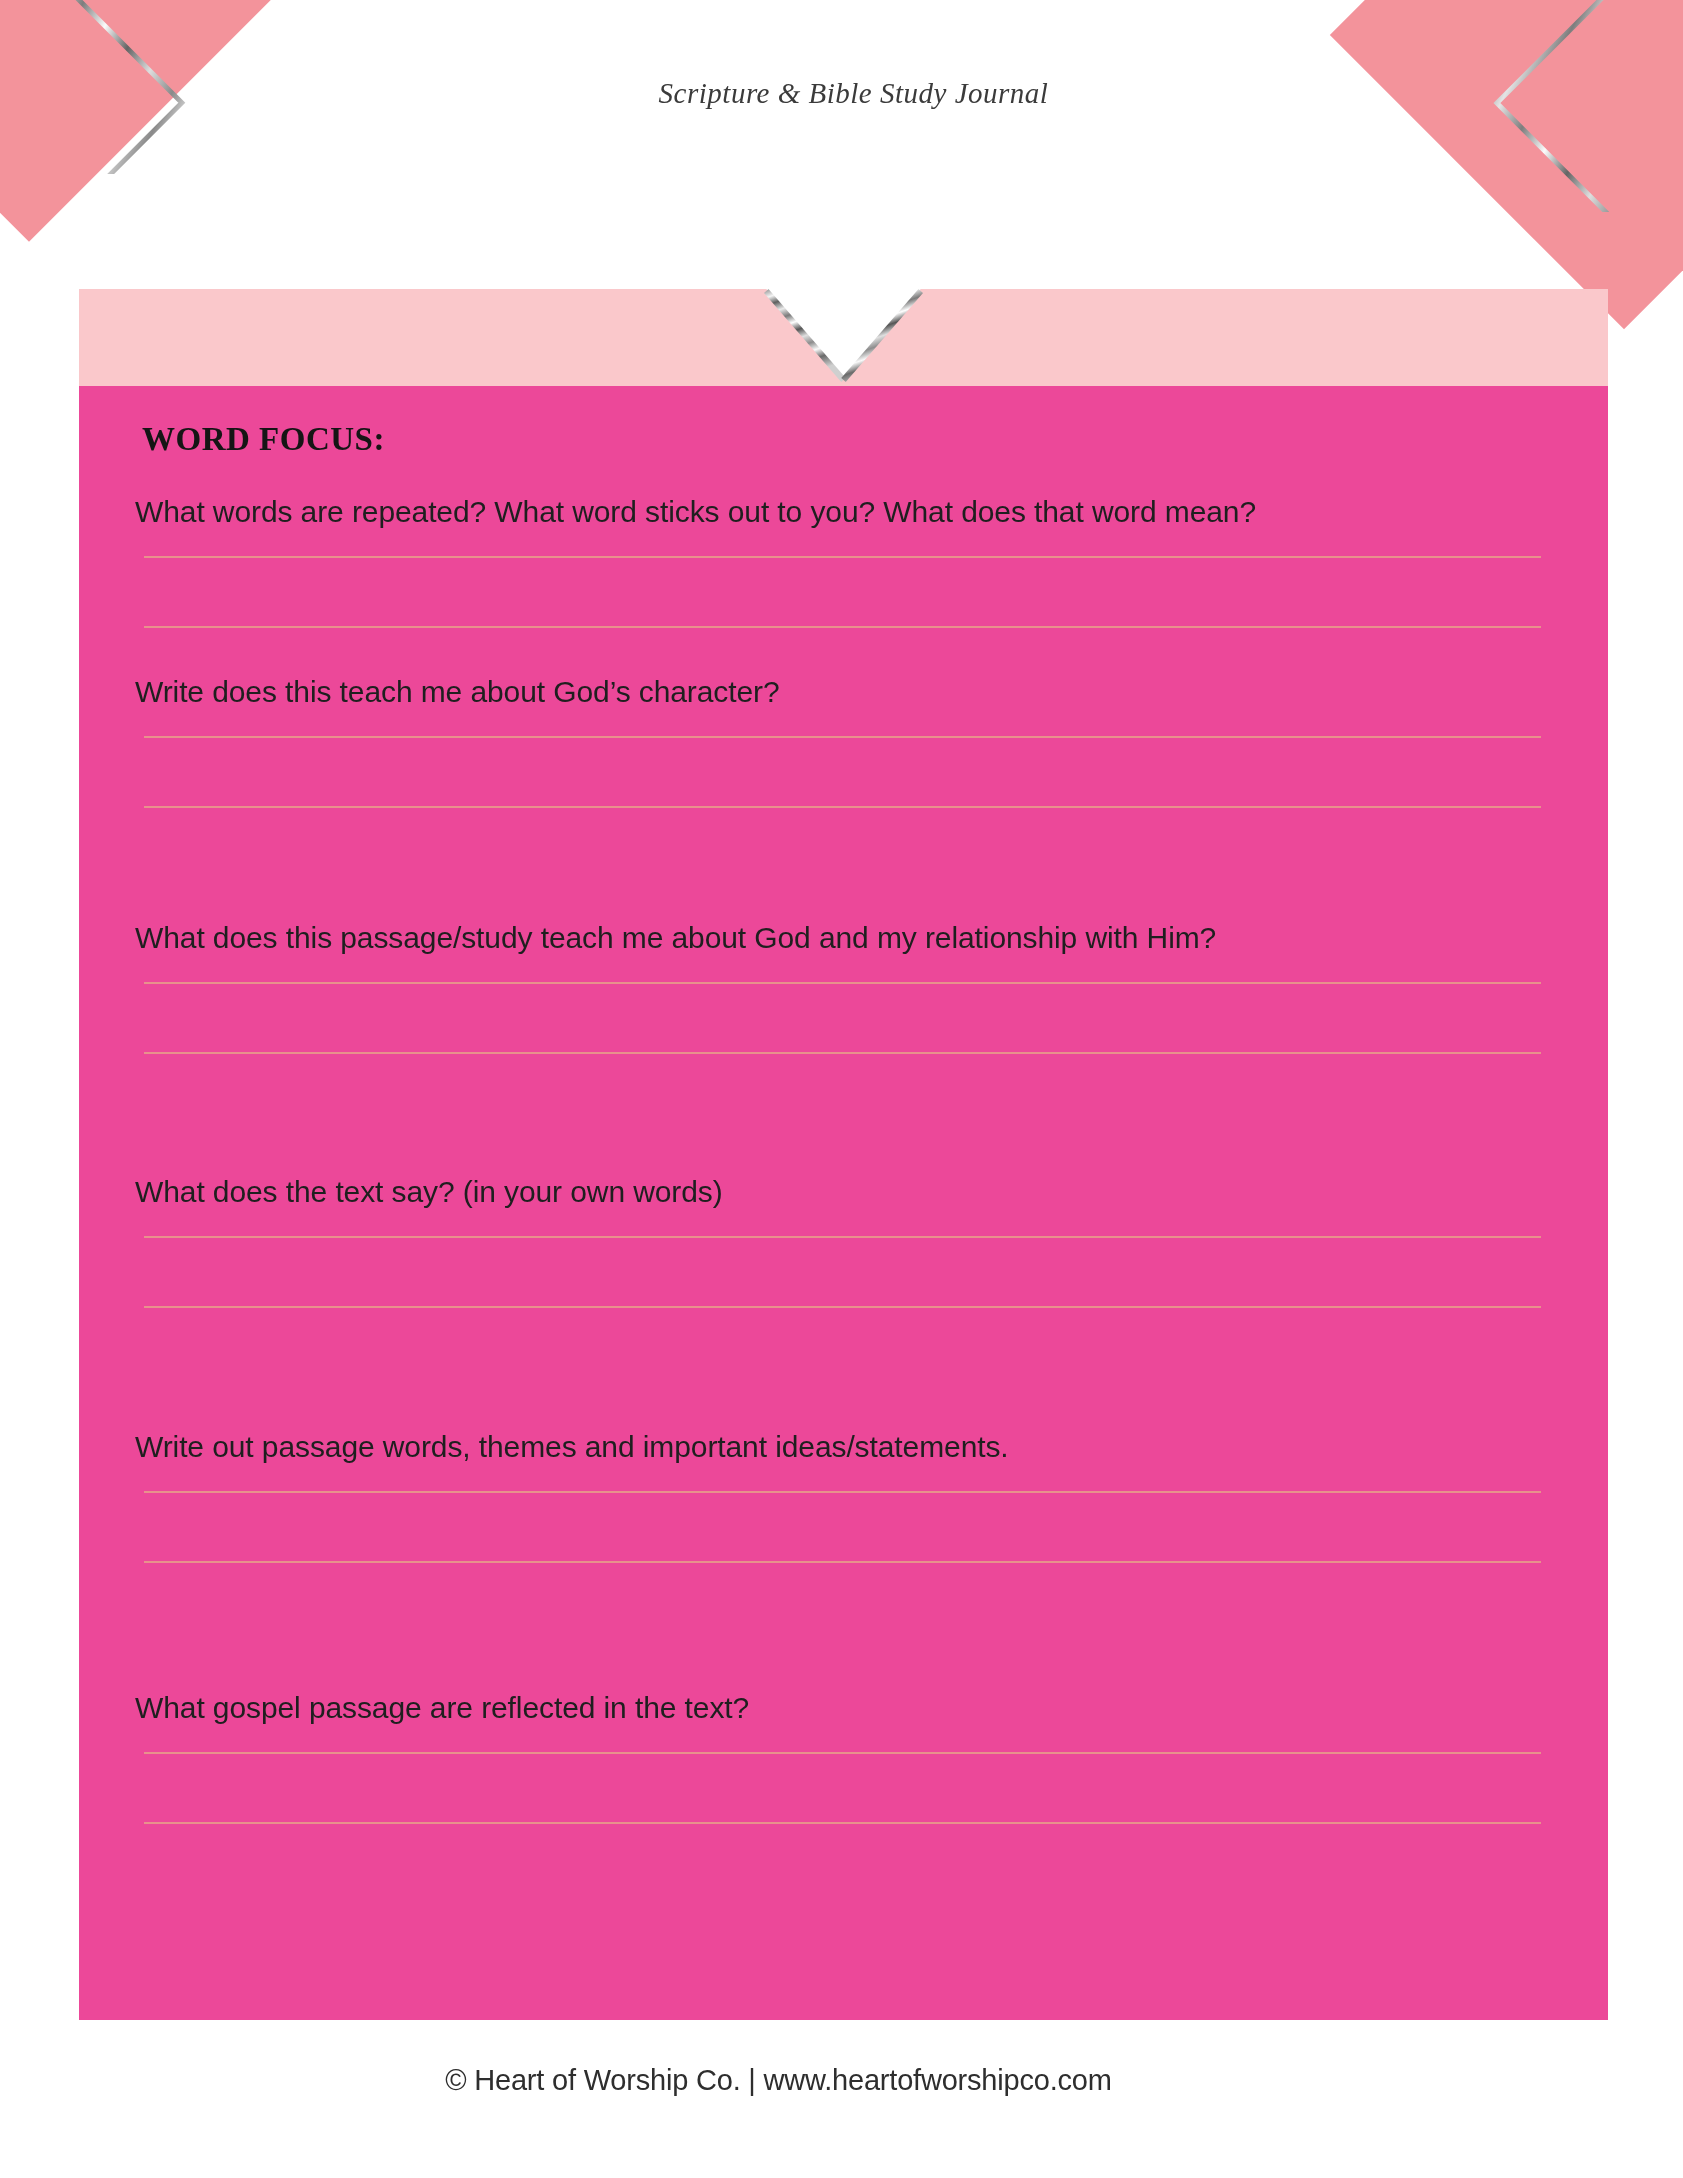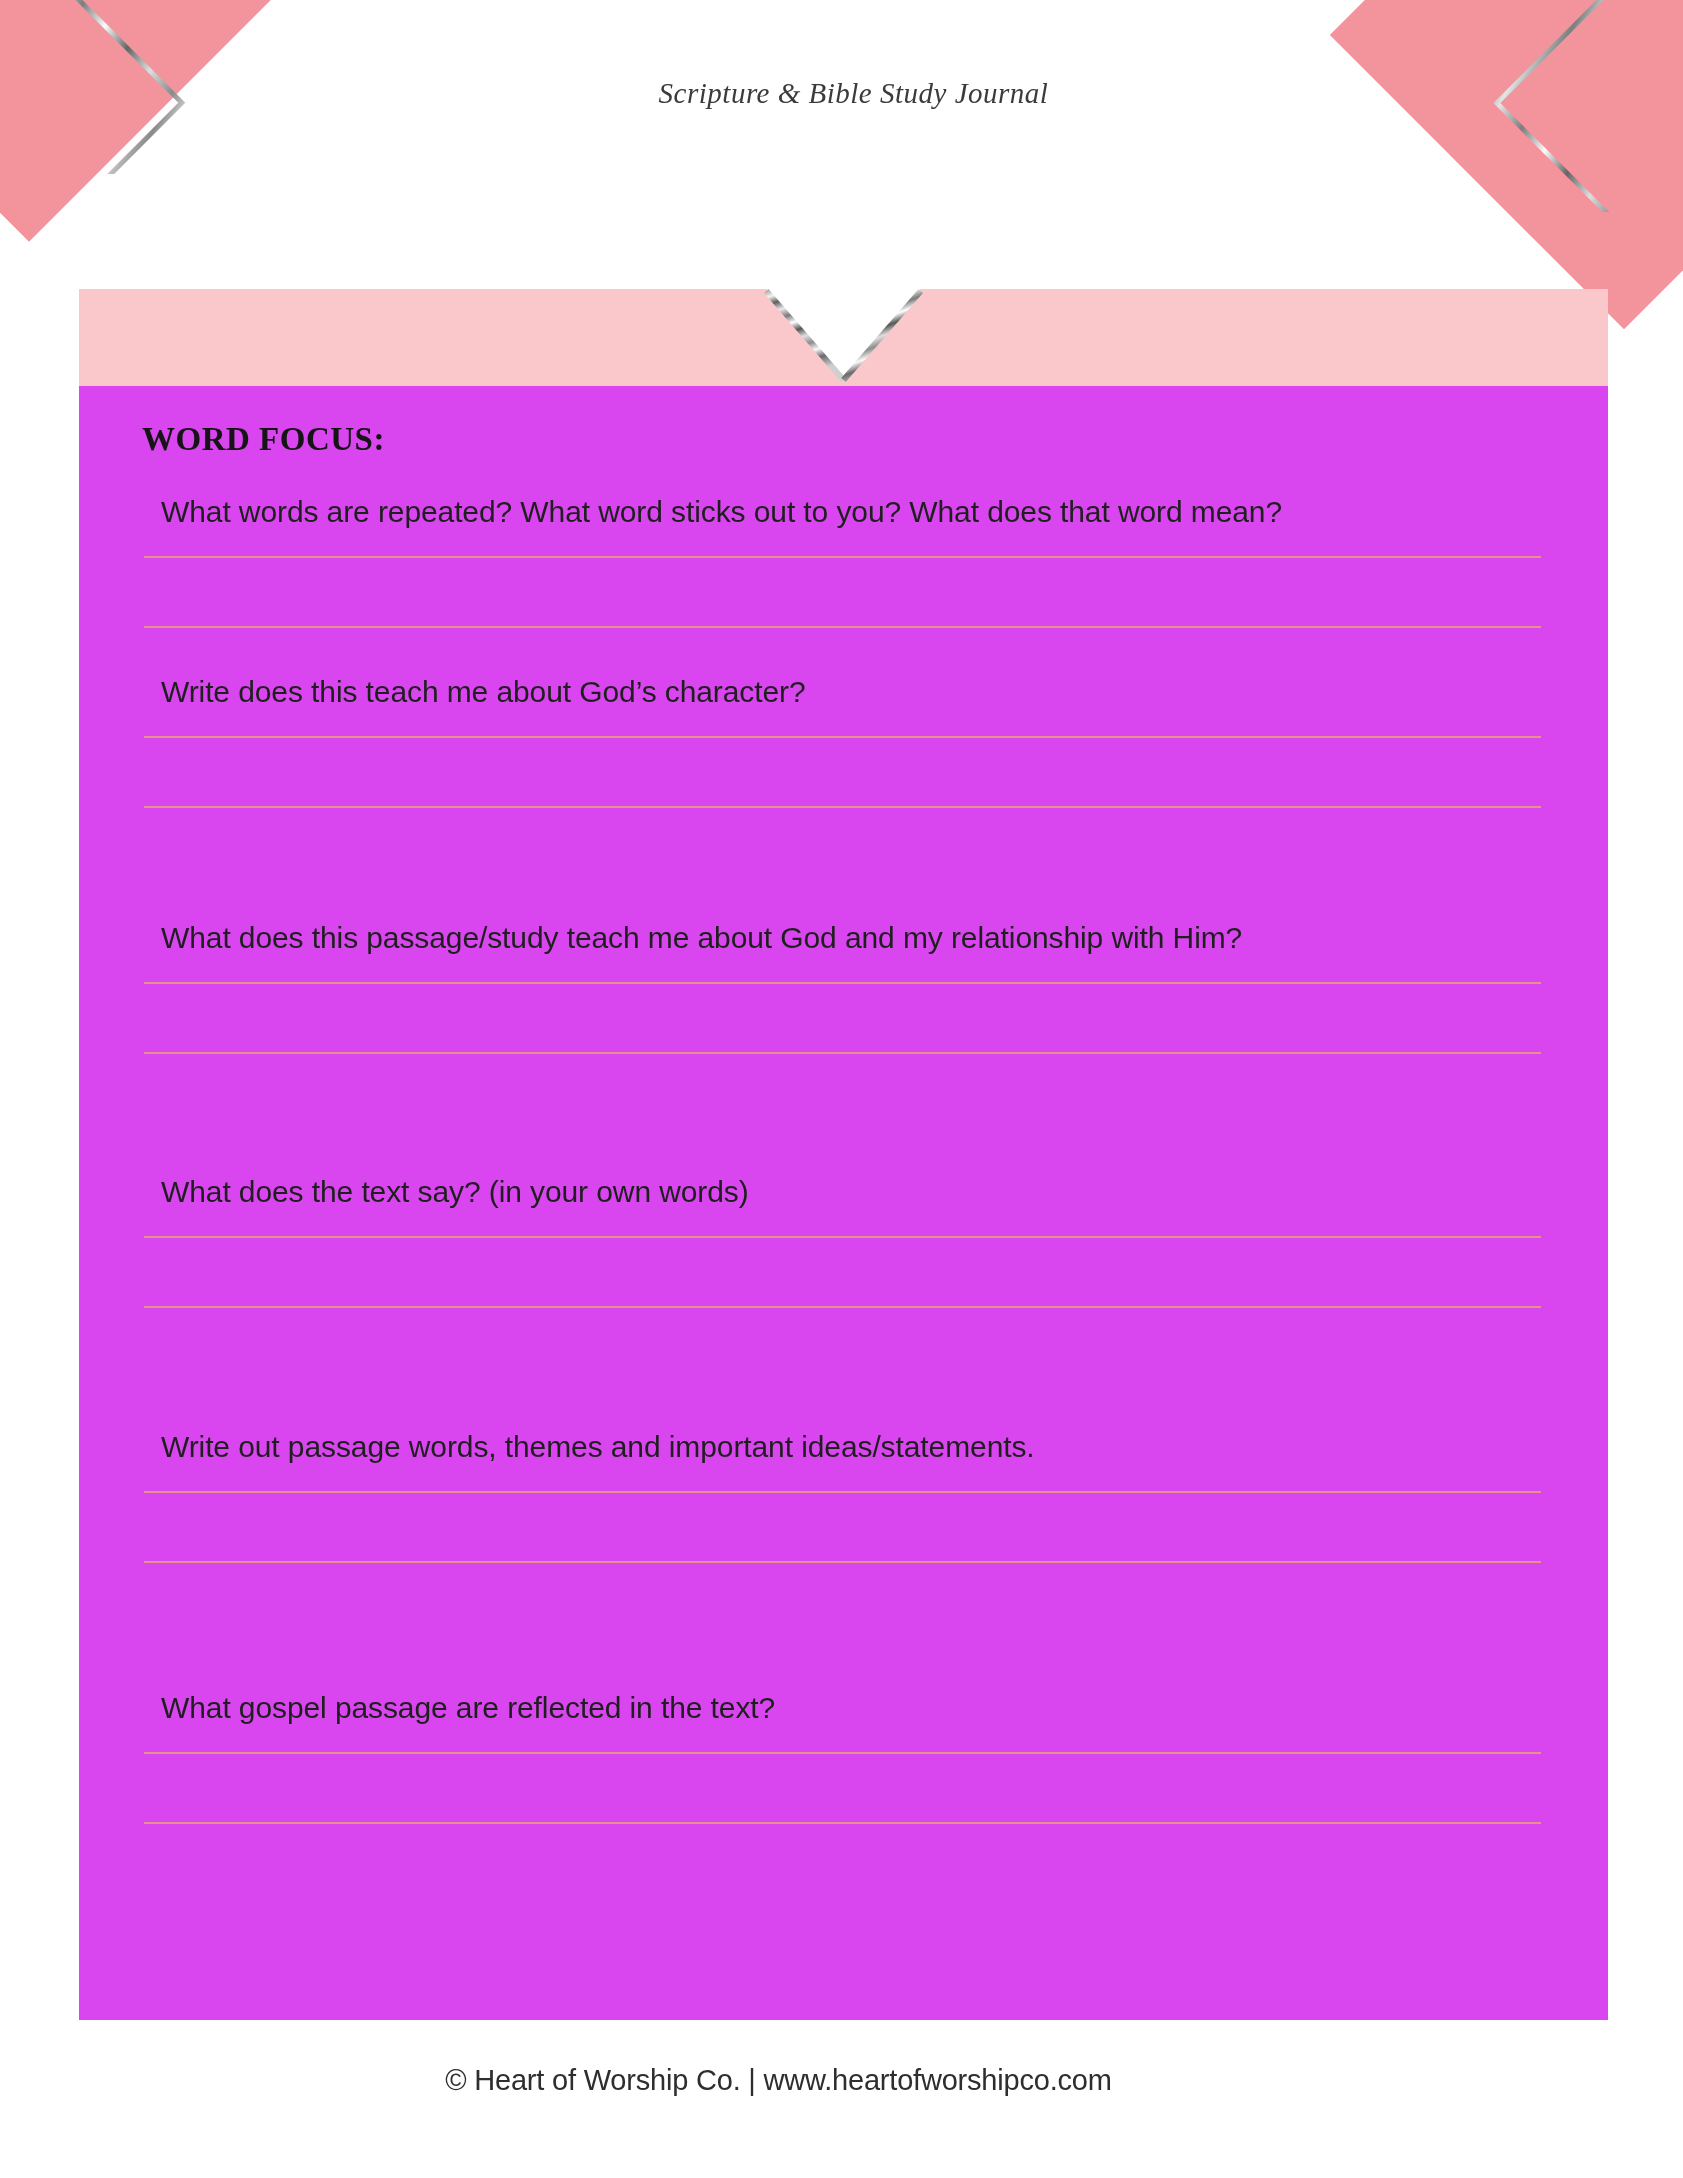--- a/index.html
+++ b/index.html
@@ -113,40 +113,40 @@
   }
   .banner svg { display: block; }
 
   
   .panel {
     position: absolute;
     left: 79px;
     top: 386px;
     width: 1529px;
     height: 1634px;
-    background: #d946ef;
+    background: #ec4899;
     z-index: 2;
   }
 
   .section-title {
     position: absolute;
     left: 63px;
     top: 35px;
     font-family: "Liberation Serif", "DejaVu Serif", serif;
     font-weight: bold;
     font-size: 33px;
     letter-spacing: 0.5px;
     color: #151515;
   }
 
   .qblock { position: absolute; left: 0; width: 100%; }
 
   .qtext {
     position: absolute;
-    left: 82px;
+    left: 56px;
     top: 0;
     font-family: "Liberation Sans", sans-serif;
     font-size: 30px;
     font-weight: 400;
     color: #1f1f1f;
     letter-spacing: -0.1px;
     white-space: nowrap;
   }
   .qline {
     position: absolute;

